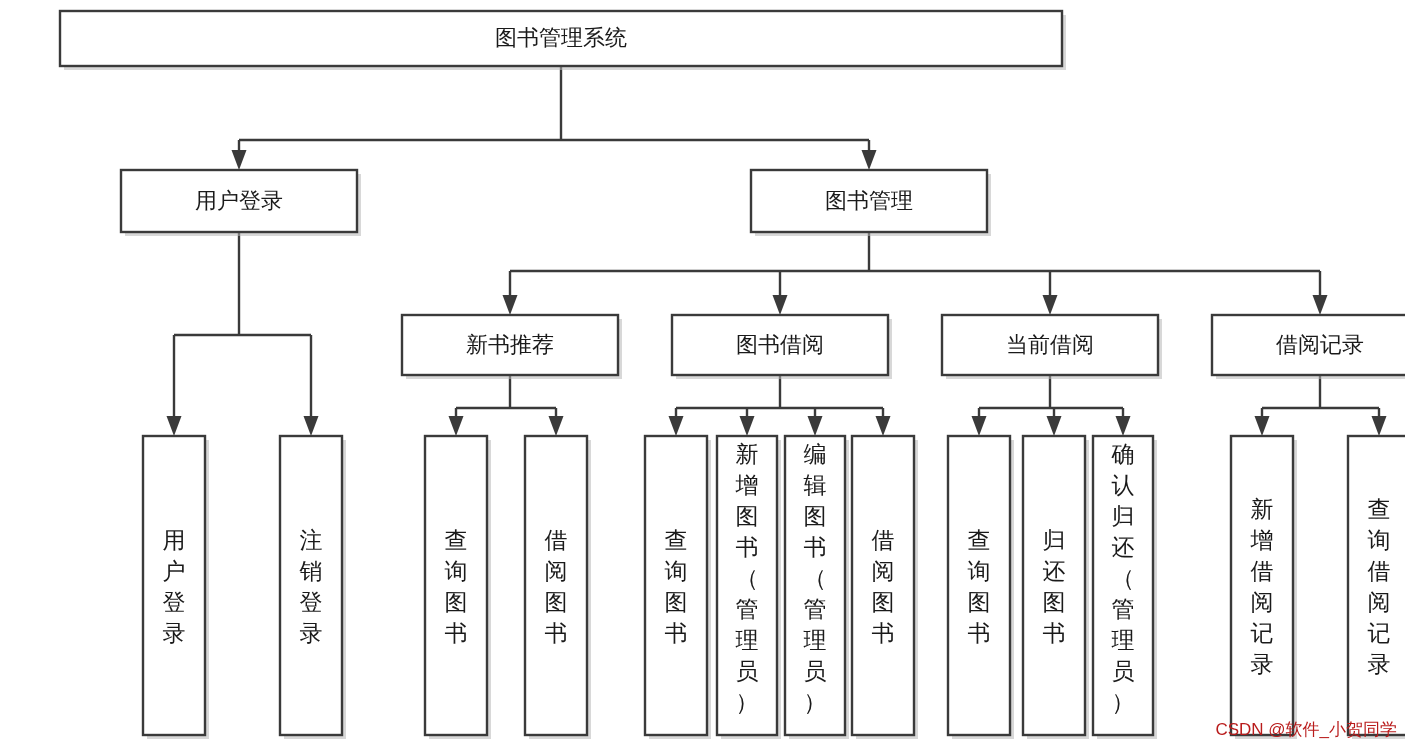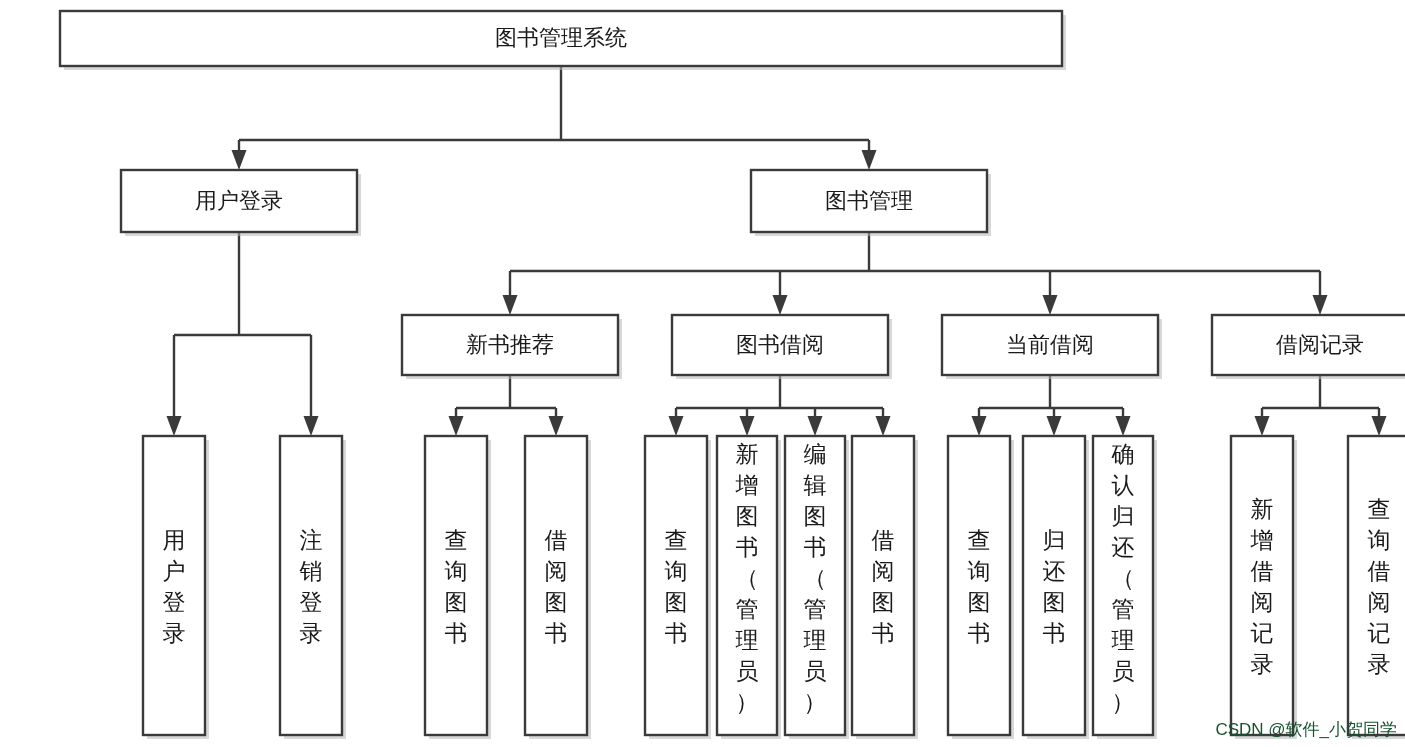--- a/index.html
+++ b/index.html
@@ -52,21 +52,21 @@
   .arrow-head {
     fill: #3a3a3a;
     stroke: none;
   }
   .watermark {
     position: absolute;
     right: 8px;
     bottom: 6px;
     font-family: "Liberation Sans", "DejaVu Sans", sans-serif;
     font-size: 17px;
-    color: #14532d;
+    color: #b91c1c;
     white-space: nowrap;
     user-select: none;
   }
 </style>
 </head>
 <body>
 
 <div id="diagram-root">
   <svg id="diagram-svg" width="1405" height="747" viewBox="0 0 1405 747" xmlns="http://www.w3.org/2000/svg">
       <g>

